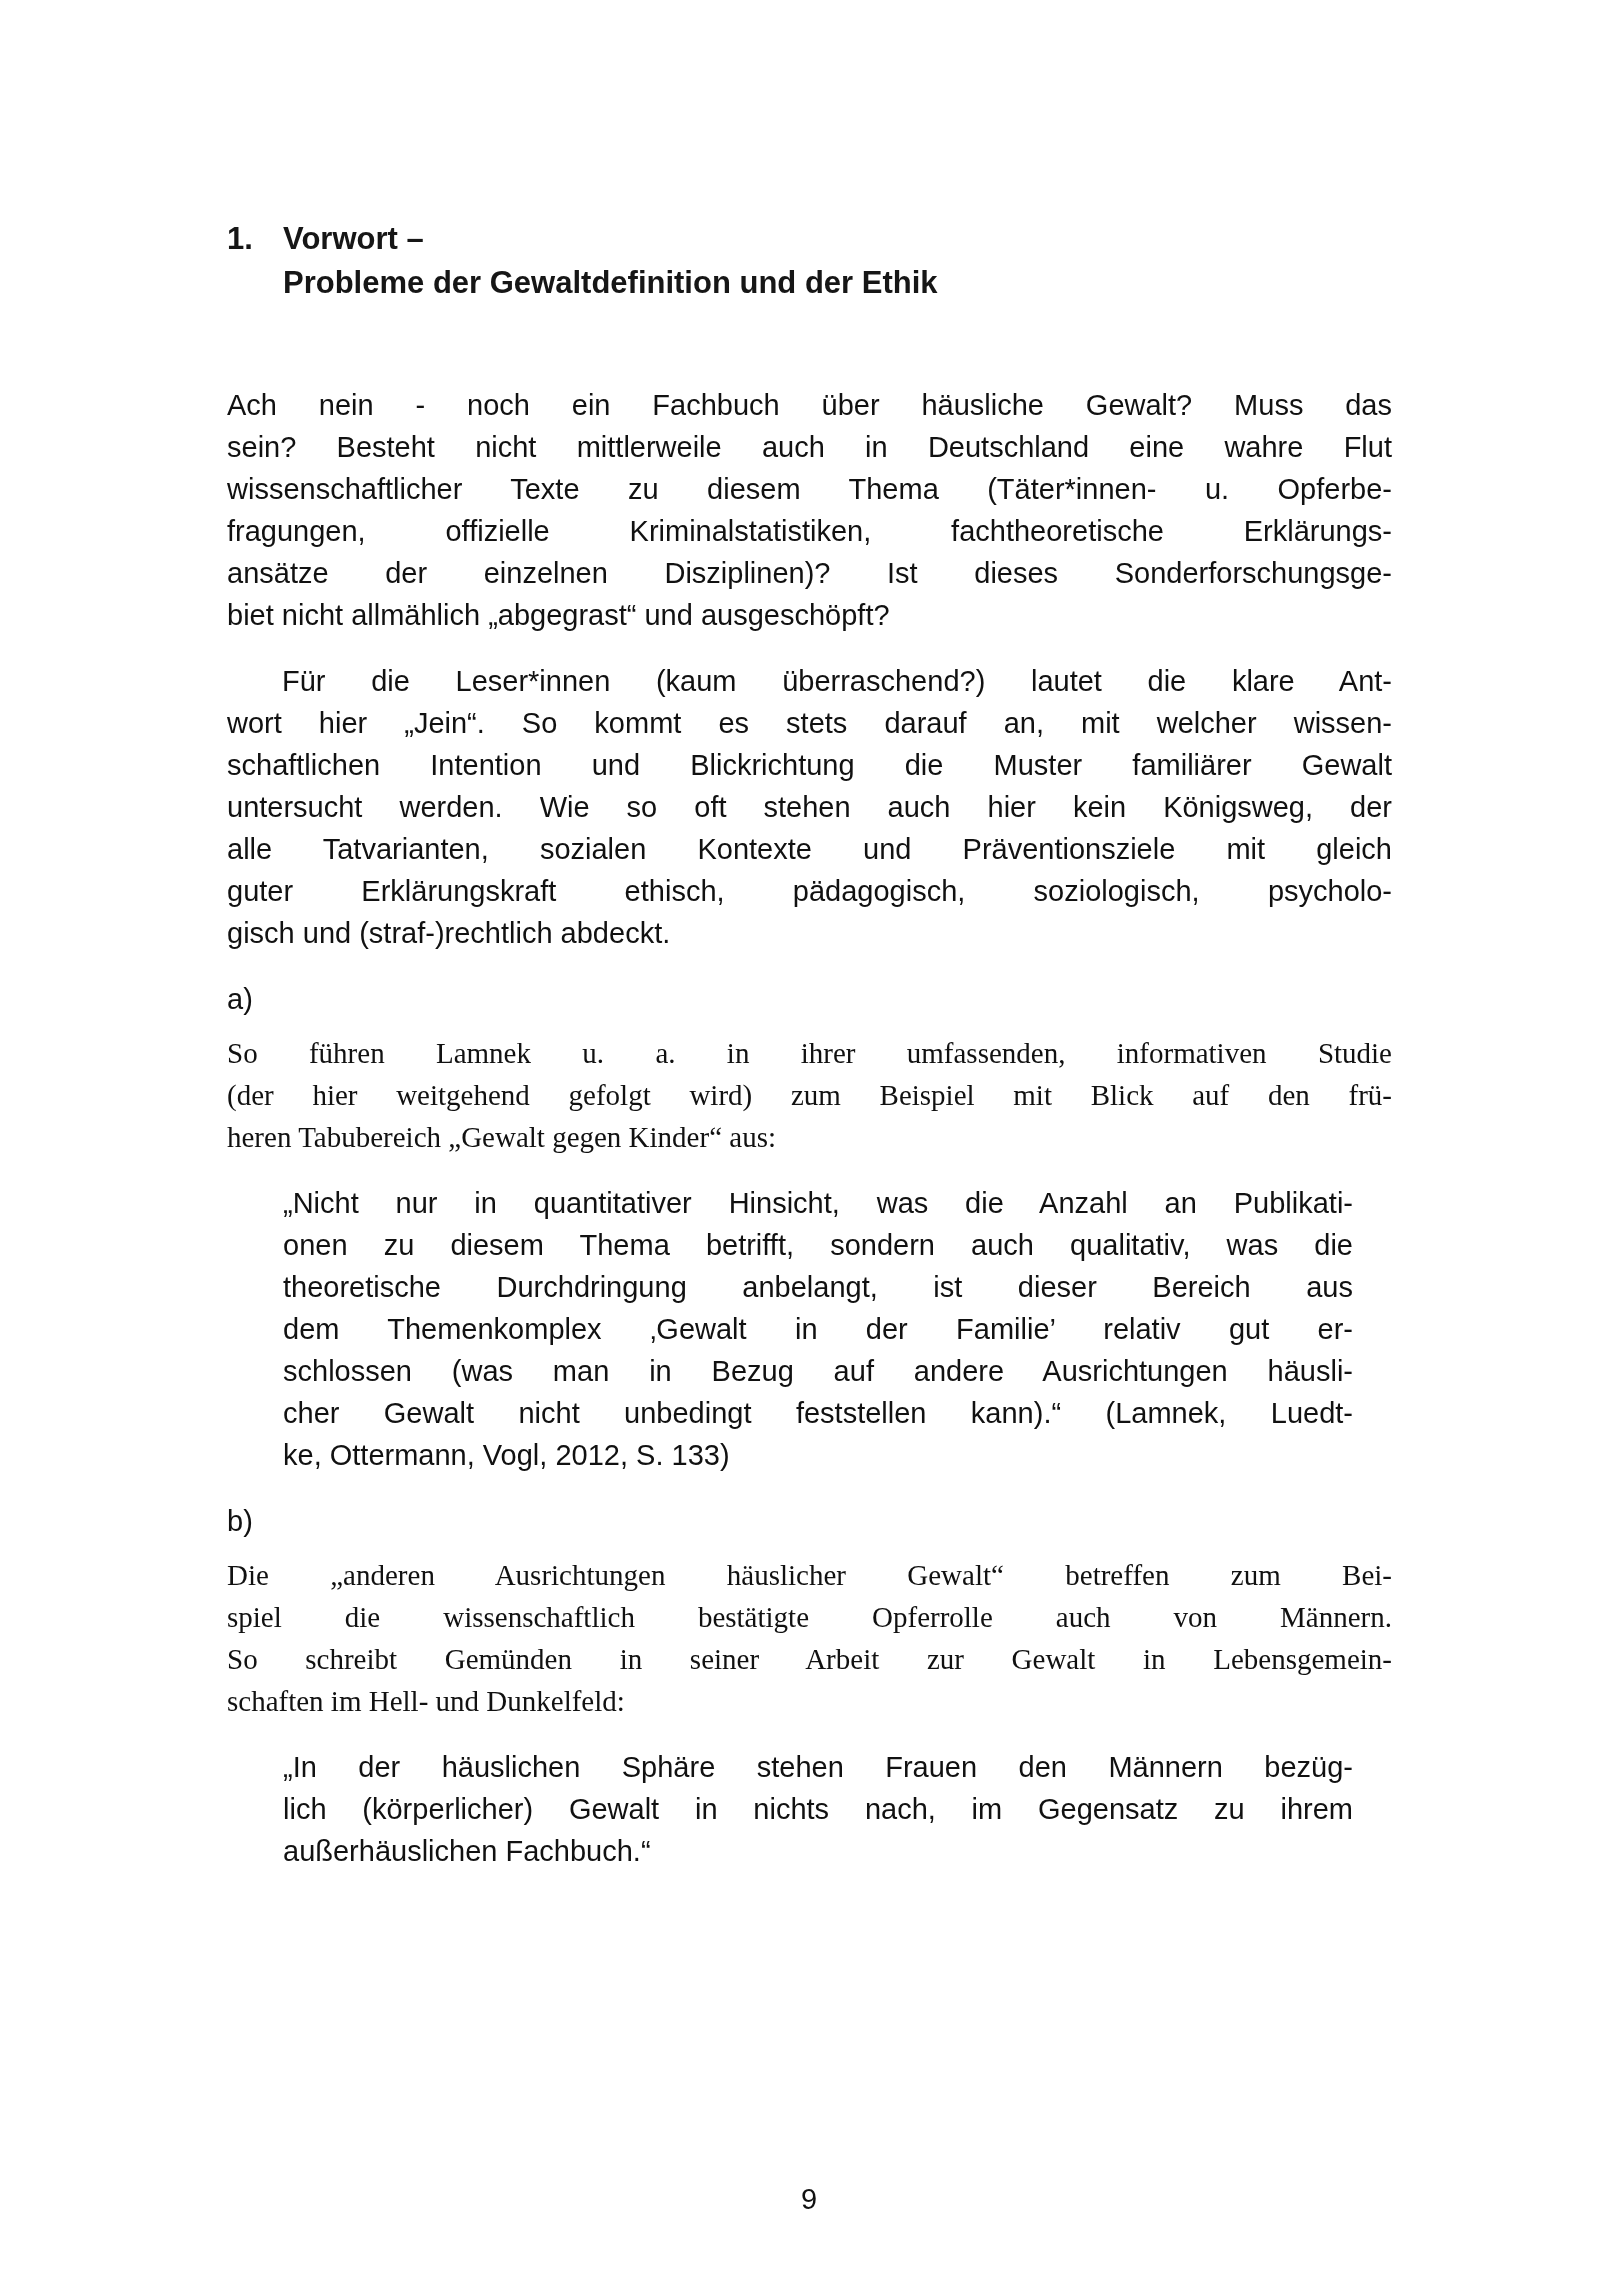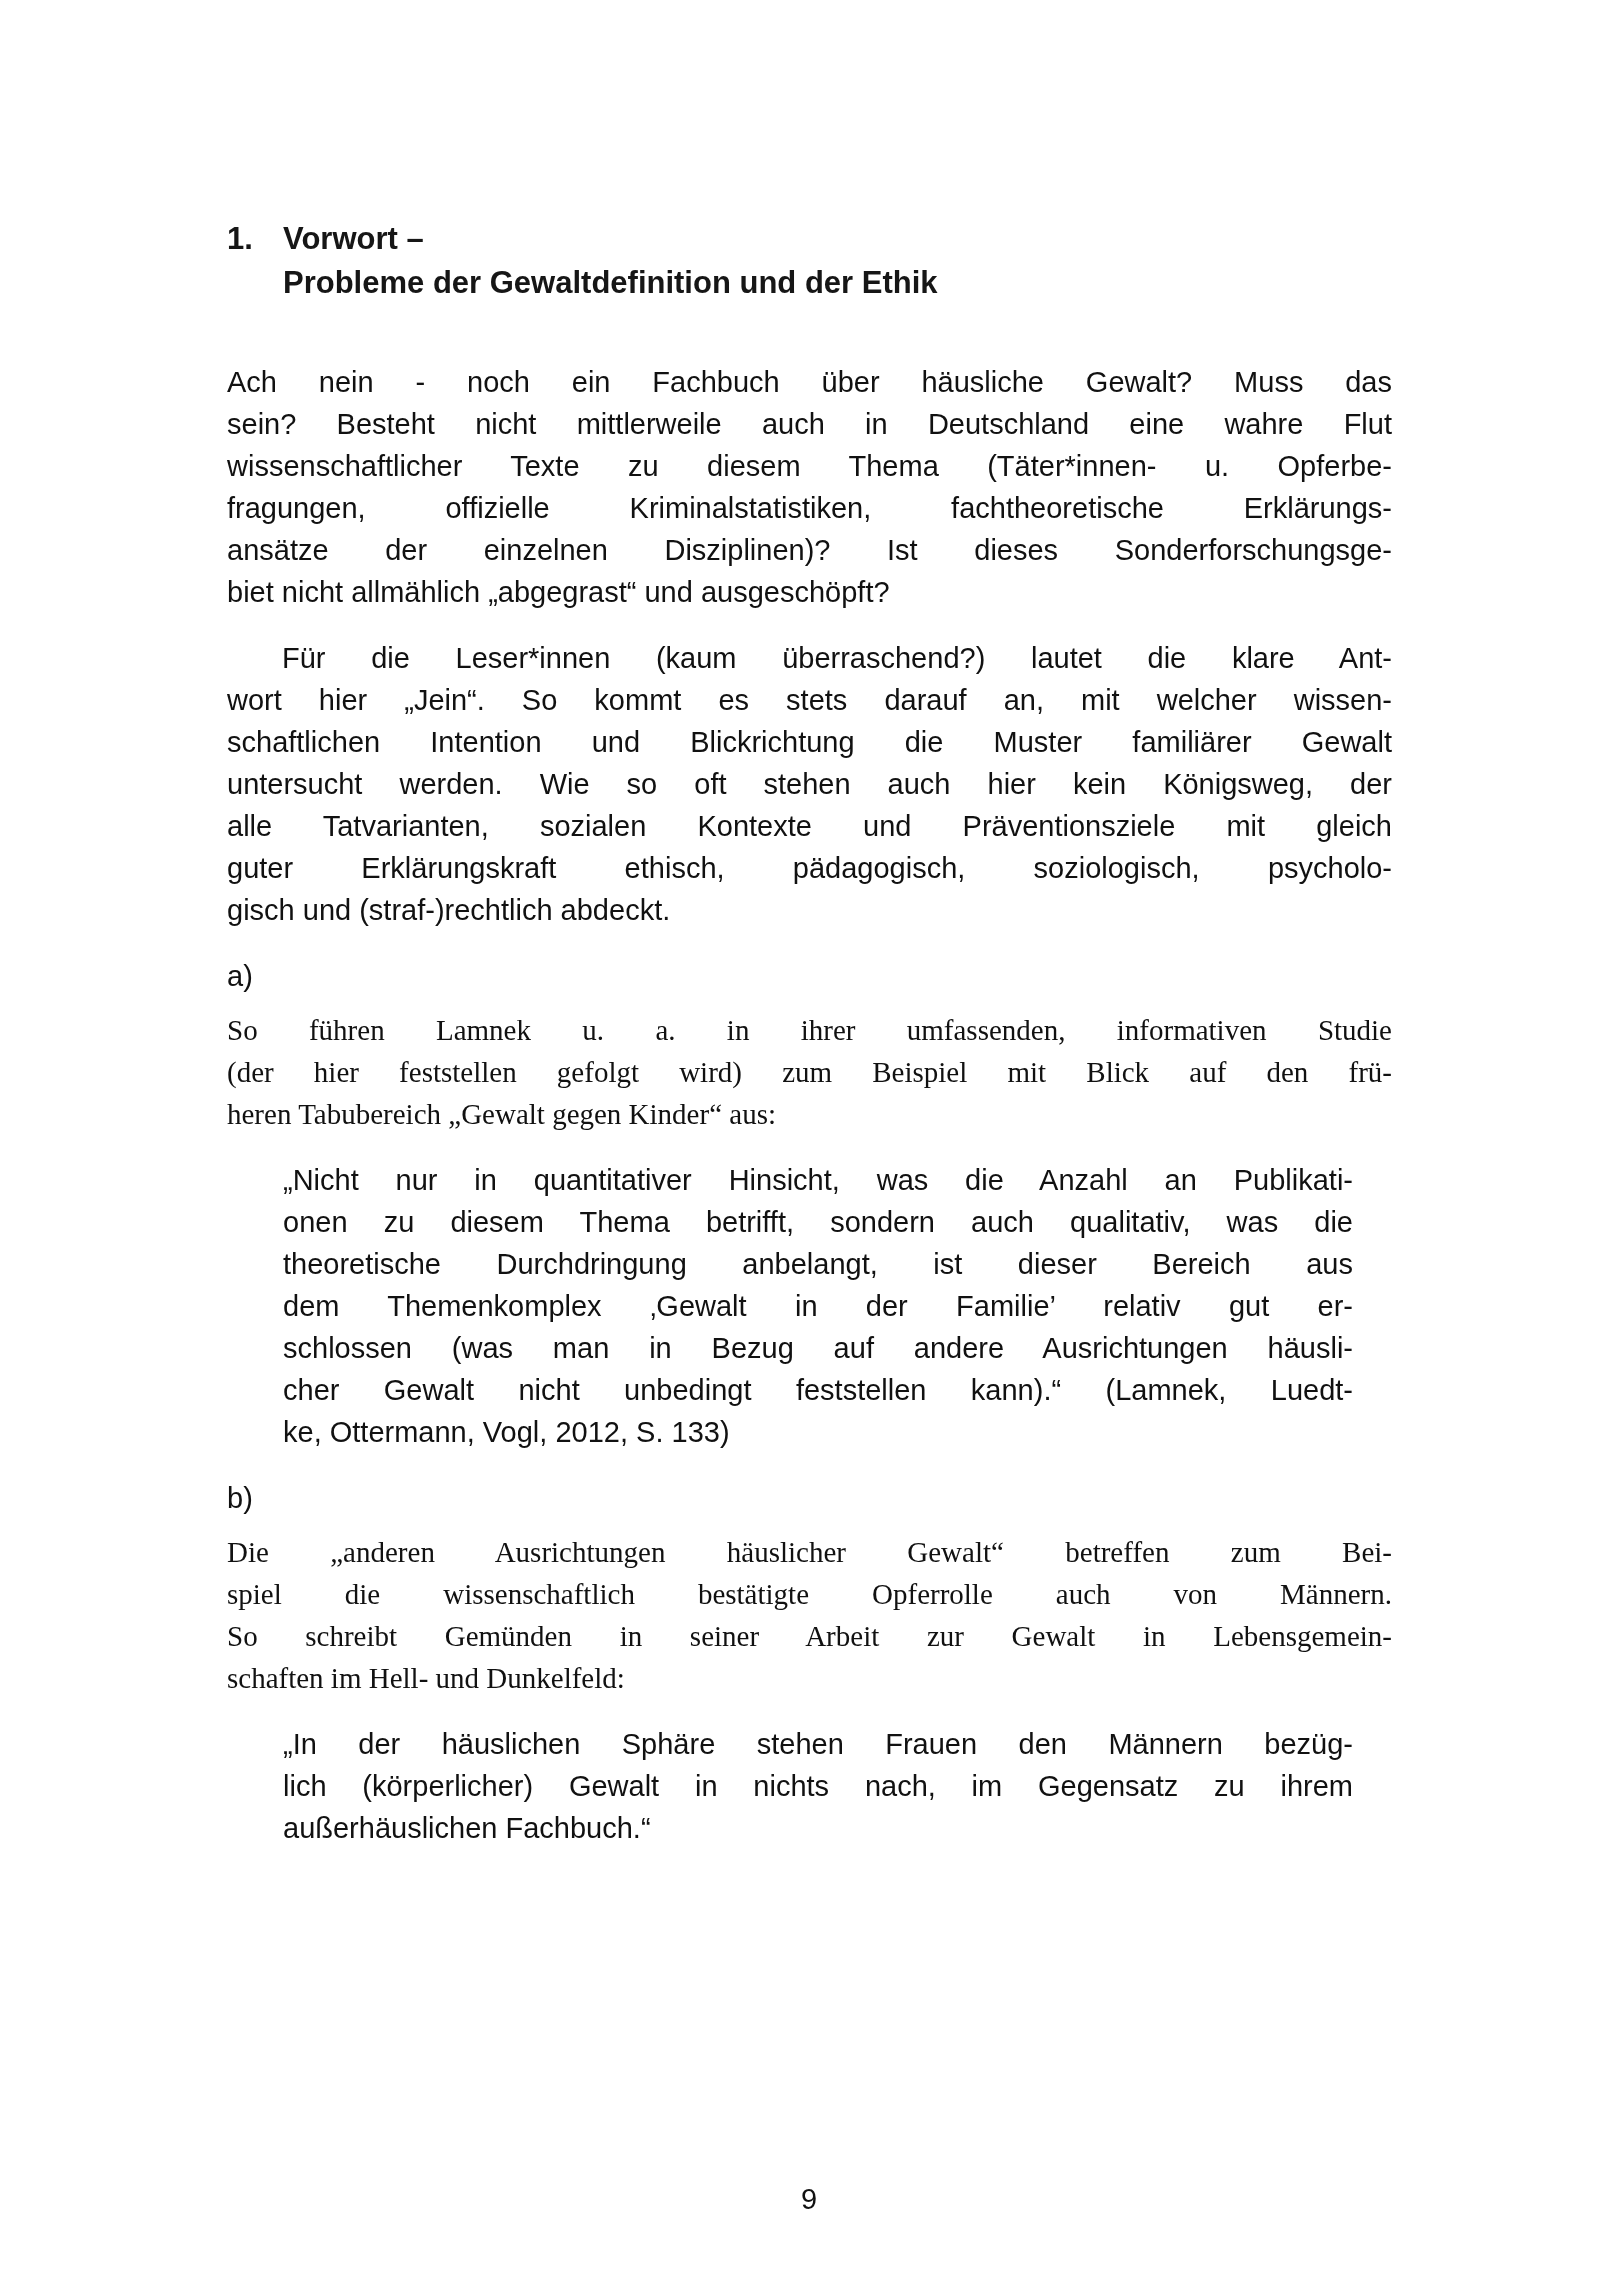--- a/index.html
+++ b/index.html
@@ -24,21 +24,21 @@
     font-weight: bold;
     font-size: 31px;
     line-height: 44px;
     color: #161616;
   }
   .heading-number { width: 56px; flex: 0 0 56px; }
   .heading-lines { flex: 1; }
   
   .content { font-size: 29px; line-height: 42px; }
   .block { margin-top: 24px; }
-  .block:first-child { margin-top: 56px; }
+  .block:first-child { margin-top: 79px; }
   .block.follows-label { margin-top: 12px; font-family: Liberation Serif, serif; }
   .block.quote { margin-left: 56px; margin-right: 39px; }
   .line {
     text-align: justify;
     text-align-last: justify;
     text-justify: inter-word;
   }
   .line.last { text-align-last: left; }
   .line.indent { text-indent: 55px; }
   .label .line { text-align-last: left; }
@@ -82,21 +82,21 @@
         <div class="line">untersucht werden. Wie so oft stehen auch hier kein Königsweg, der</div>
         <div class="line">alle Tatvarianten, sozialen Kontexte und Präventionsziele mit gleich</div>
         <div class="line">guter Erklärungskraft ethisch, pädagogisch, soziologisch, psycholo-</div>
         <div class="line last">gisch und (straf-)rechtlich abdeckt.</div>
       </div>
       <div class="block label">
         <div class="line last">a)</div>
       </div>
       <div class="block paragraph follows-label">
         <div class="line">So führen Lamnek u. a. in ihrer umfassenden, informativen Studie</div>
-        <div class="line">(der hier feststellen gefolgt wird) zum Beispiel mit Blick auf den frü-</div>
+        <div class="line">(der hier weitgehend gefolgt wird) zum Beispiel mit Blick auf den frü-</div>
         <div class="line last">heren Tabubereich „Gewalt gegen Kinder“ aus:</div>
       </div>
       <div class="block quote">
         <div class="line">„Nicht nur in quantitativer Hinsicht, was die Anzahl an Publikati-</div>
         <div class="line">onen zu diesem Thema betrifft, sondern auch qualitativ, was die</div>
         <div class="line">theoretische Durchdringung anbelangt, ist dieser Bereich aus</div>
         <div class="line">dem Themenkomplex ‚Gewalt in der Familie’ relativ gut er-</div>
         <div class="line">schlossen (was man in Bezug auf andere Ausrichtungen häusli-</div>
         <div class="line">cher Gewalt nicht unbedingt feststellen kann).“ (Lamnek, Luedt-</div>
         <div class="line last">ke, Ottermann, Vogl, 2012, S. 133)</div>

